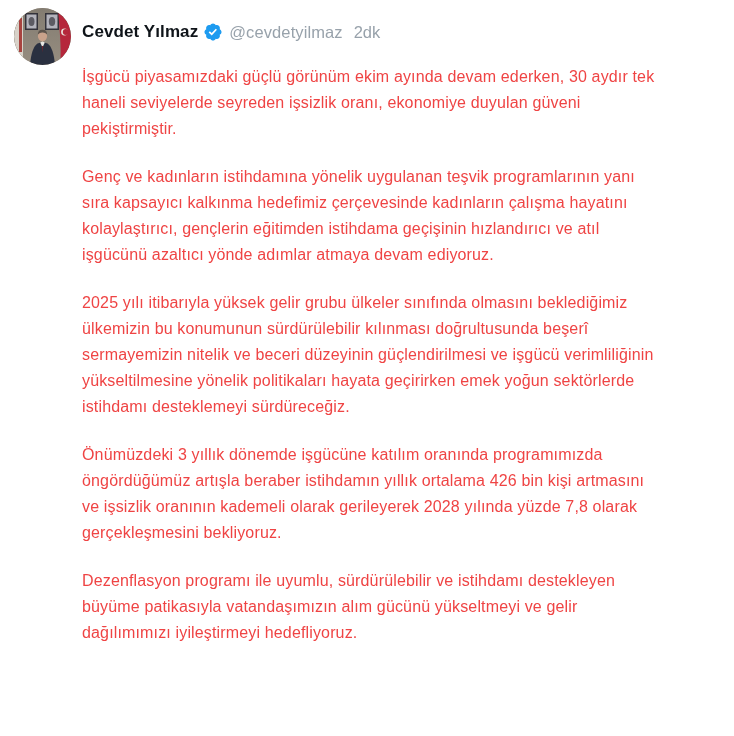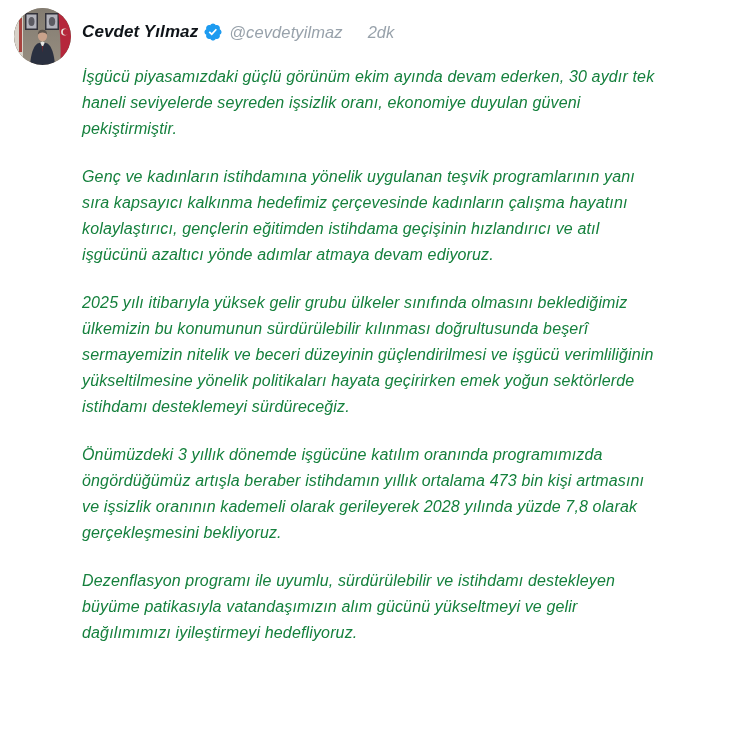--- a/index.html
+++ b/index.html
@@ -9,21 +9,20 @@
     font-family: "Liberation Sans", sans-serif;
     color: #0f1419;
   }
   .tweet {
     position: relative;
     width: 734px;
     height: 736px;
     background: #ffffff;
     box-sizing: border-box;
     overflow: hidden;
-    font-style: italic;
   }
   .avatar {
     position: absolute;
     left: 14px;
     top: 8px;
     width: 57px;
     height: 57px;
     border-radius: 50%;
     overflow: hidden;
     cursor: pointer;
@@ -58,34 +57,34 @@
   }
   .author-handle {
     margin-left: 6px;
     font-size: 16.5px;
     color: #98a2ab;
     letter-spacing: 0.1px;
     cursor: pointer;
     text-align: right;
   }
   .timestamp {
-    margin-left: 25px;
+    margin-left: 11px;
     font-size: 16.5px;
     color: #98a2ab;
     cursor: pointer;
   }
   .body {
     margin-top: 21px;
   }
   .body p {
     margin: 0 0 22px 0;
     font-size: 16px;
     line-height: 26px;
     letter-spacing: 0.15px;
-    color: #15803d;
+    color: #ef4444;
     white-space: pre-line;
   }
 </style>
 </head>
 <body>
 
 <div class="tweet">
 
   <div class="avatar">
     <svg viewBox="0 0 57 57" xmlns="http://www.w3.org/2000/svg">
@@ -142,21 +141,21 @@
       <p>Genç ve kadınların istihdamına yönelik uygulanan teşvik programlarının yanı
 sıra kapsayıcı kalkınma hedefimiz çerçevesinde kadınların çalışma hayatını
 kolaylaştırıcı, gençlerin eğitimden istihdama geçişinin hızlandırıcı ve atıl
 işgücünü azaltıcı yönde adımlar atmaya devam ediyoruz.</p>
       <p>2025 yılı itibarıyla yüksek gelir grubu ülkeler sınıfında olmasını beklediğimiz
 ülkemizin bu konumunun sürdürülebilir kılınması doğrultusunda beşerî
 sermayemizin nitelik ve beceri düzeyinin güçlendirilmesi ve işgücü verimliliğinin
 yükseltilmesine yönelik politikaları hayata geçirirken emek yoğun sektörlerde
 istihdamı desteklemeyi sürdüreceğiz.</p>
       <p>Önümüzdeki 3 yıllık dönemde işgücüne katılım oranında programımızda
-öngördüğümüz artışla beraber istihdamın yıllık ortalama 473 bin kişi artmasını
+öngördüğümüz artışla beraber istihdamın yıllık ortalama 426 bin kişi artmasını
 ve işsizlik oranının kademeli olarak gerileyerek 2028 yılında yüzde 7,8 olarak
 gerçekleşmesini bekliyoruz.</p>
       <p>Dezenflasyon programı ile uyumlu, sürdürülebilir ve istihdamı destekleyen
 büyüme patikasıyla vatandaşımızın alım gücünü yükseltmeyi ve gelir
 dağılımımızı iyileştirmeyi hedefliyoruz.</p>
     </div>
   </div>
 
 </div>
 

